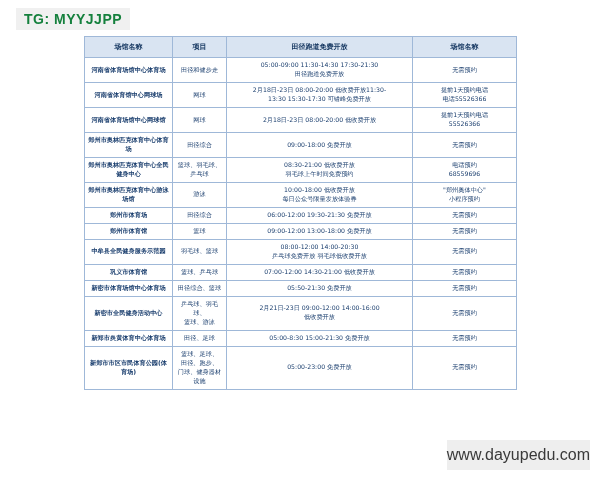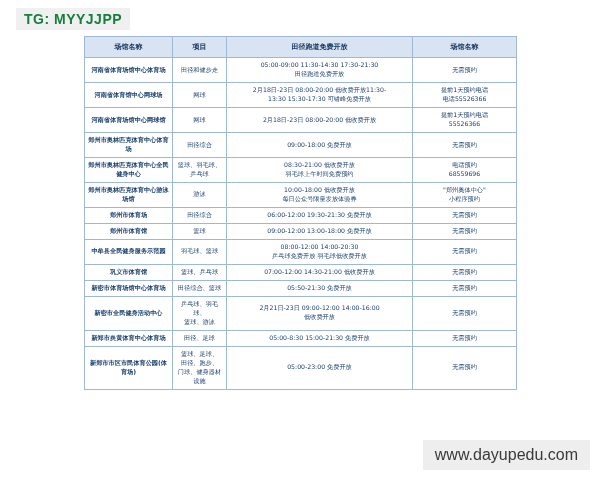--- a/index.html
+++ b/index.html
@@ -27,21 +27,21 @@
     z-index: 10;
     font-family: "Liberation Sans", sans-serif;
   }
   #watermark-url {
     position: absolute;
     right: 10px;
     bottom: 10px;
     background: #eeeeee;
     color: #3a3a3a;
     font-size: 16px;
-    padding: 6px 12px;
+    padding: 6px 0;
     z-index: 10;
     font-family: "Liberation Sans", sans-serif;
   }
   #table-wrap {
     position: absolute;
     left: 84px;
     top: 36px;
     width: 432px;
   }
   table.venue-table {

